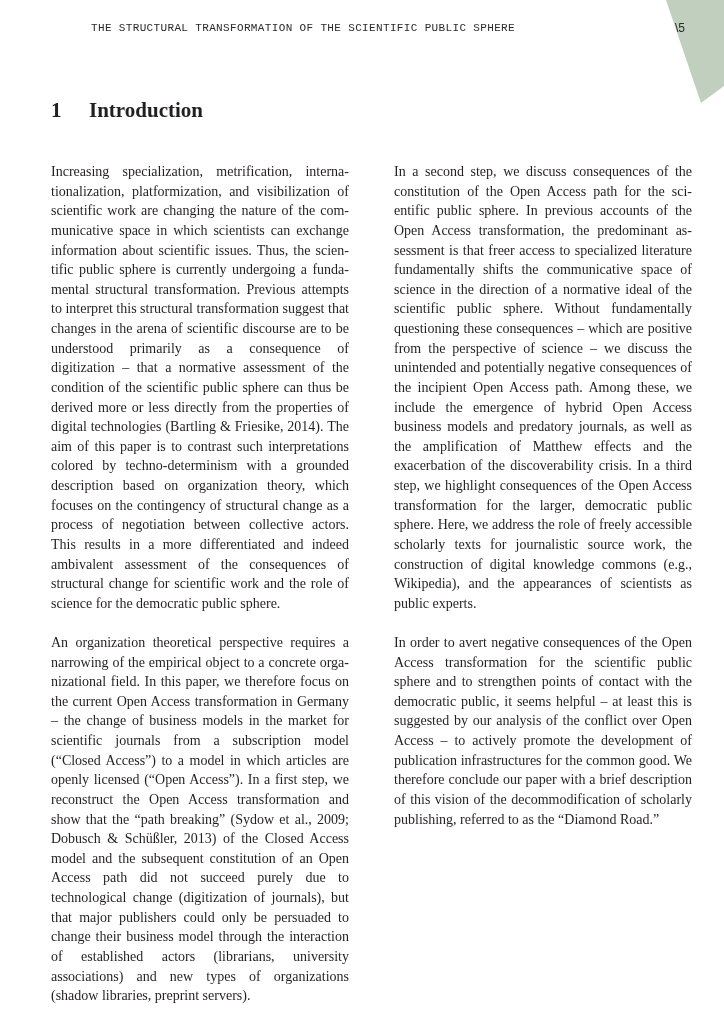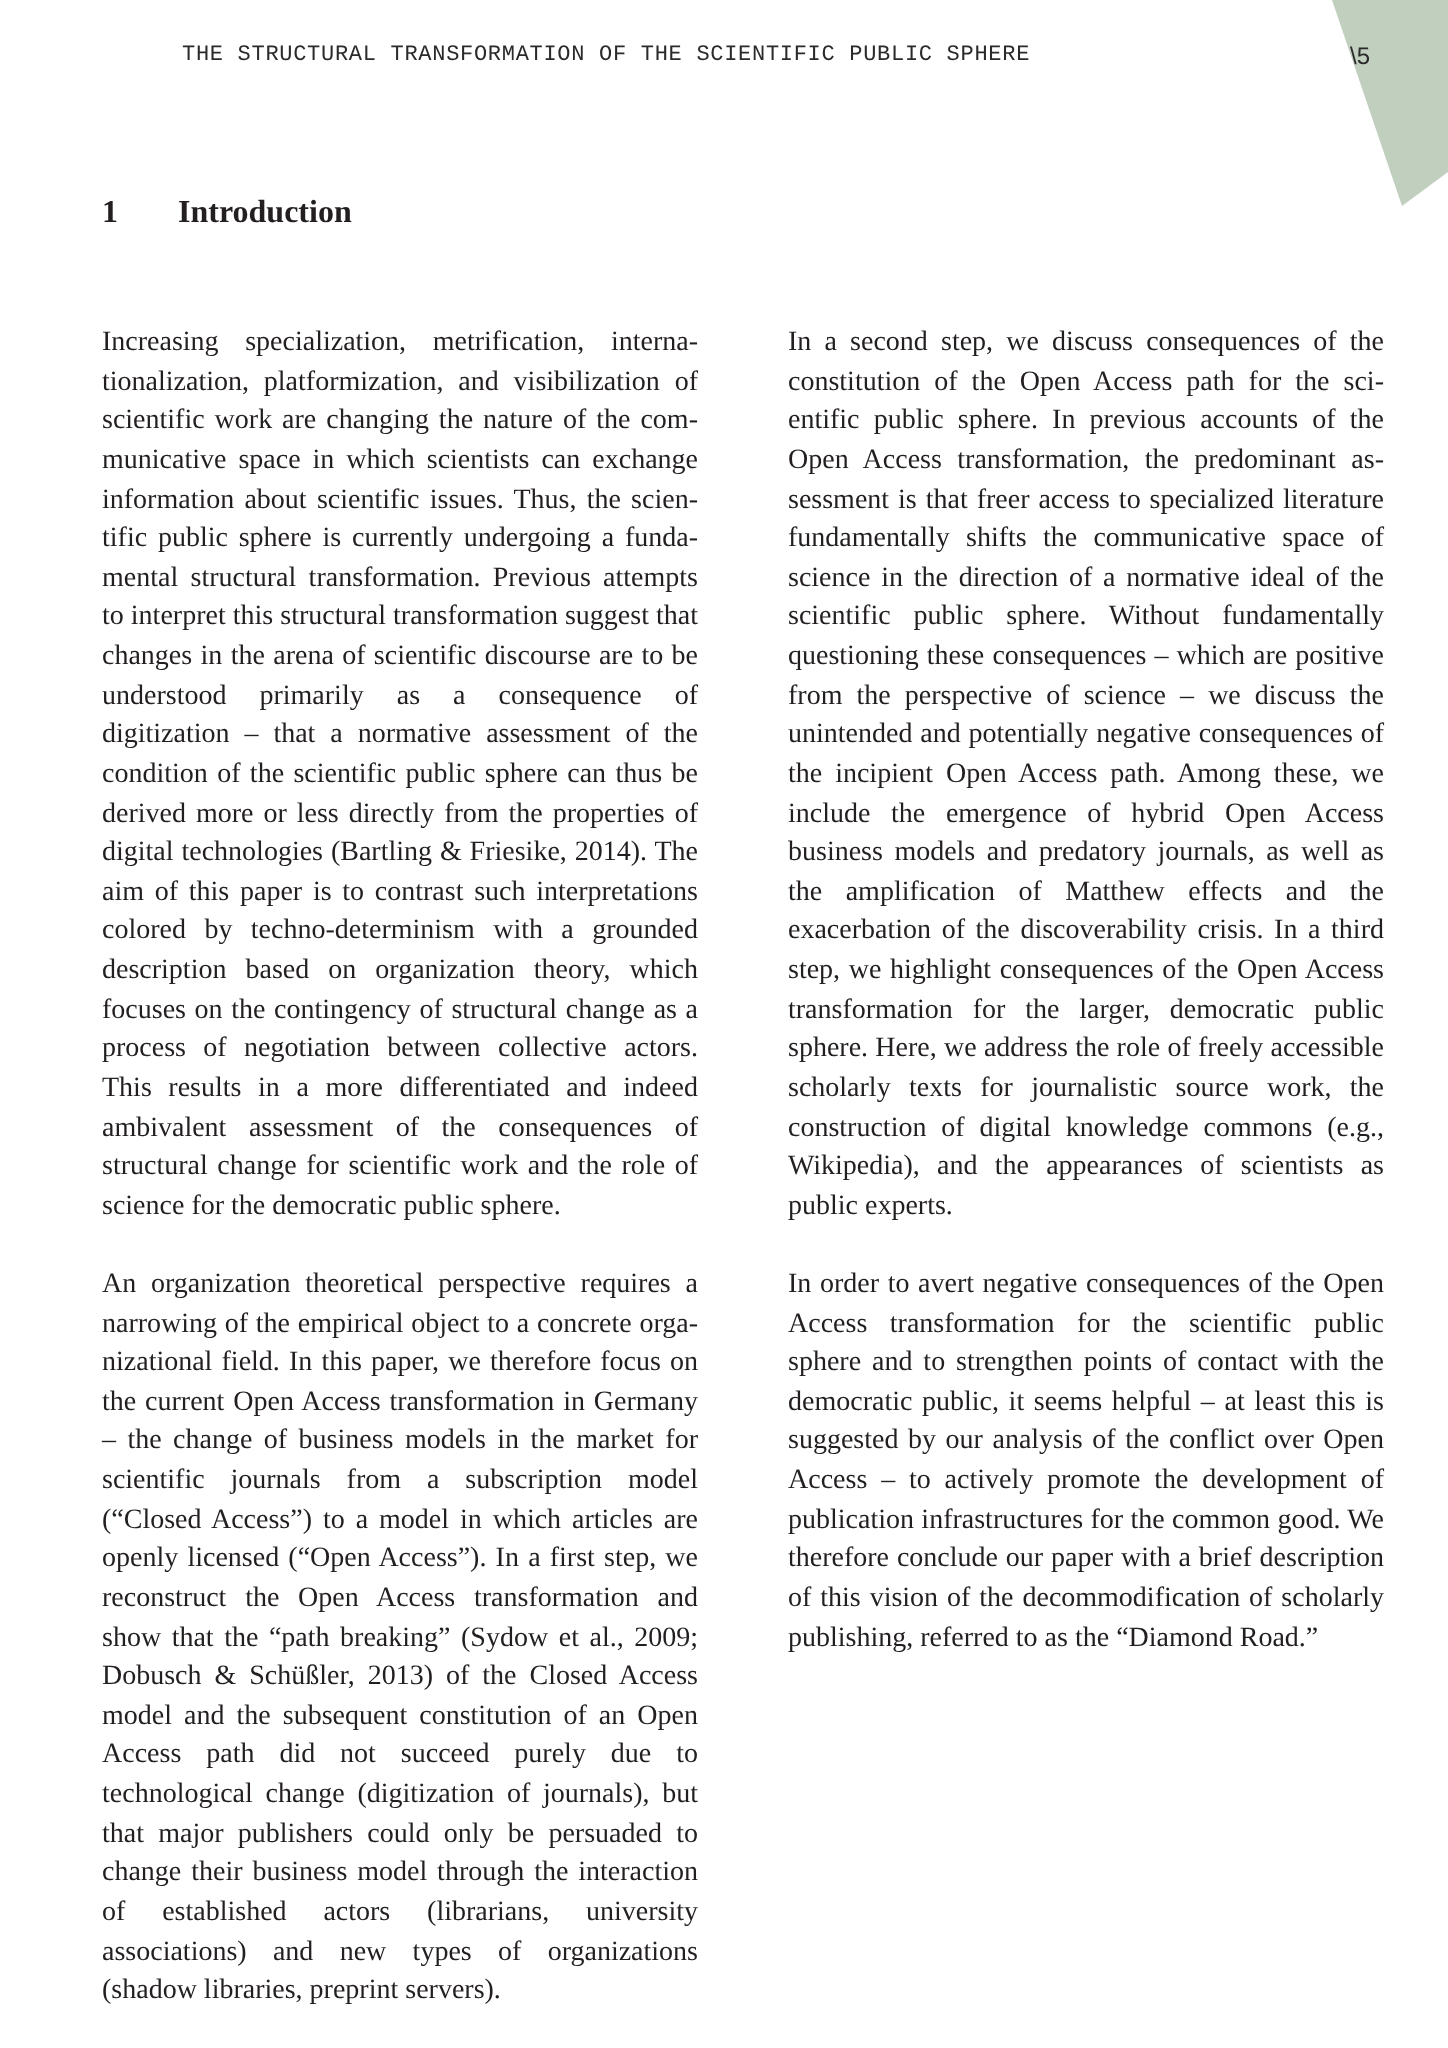--- a/index.html
+++ b/index.html
@@ -39,21 +39,21 @@
       font-size: 12px;
       color: #2a2a2a;
     }
     .section-heading {
       position: absolute;
       top: 98px;
       left: 51px;
       margin: 0;
       font-family: "Liberation Serif", "DejaVu Serif", serif;
       font-weight: bold;
-      font-size: 16px;
+      font-size: 21px;
       color: #231f20;
       white-space: nowrap;
     }
     .section-heading .num {
       display: inline-block;
       width: 38px;
     }
     .column {
       position: absolute;
       top: 162px;

